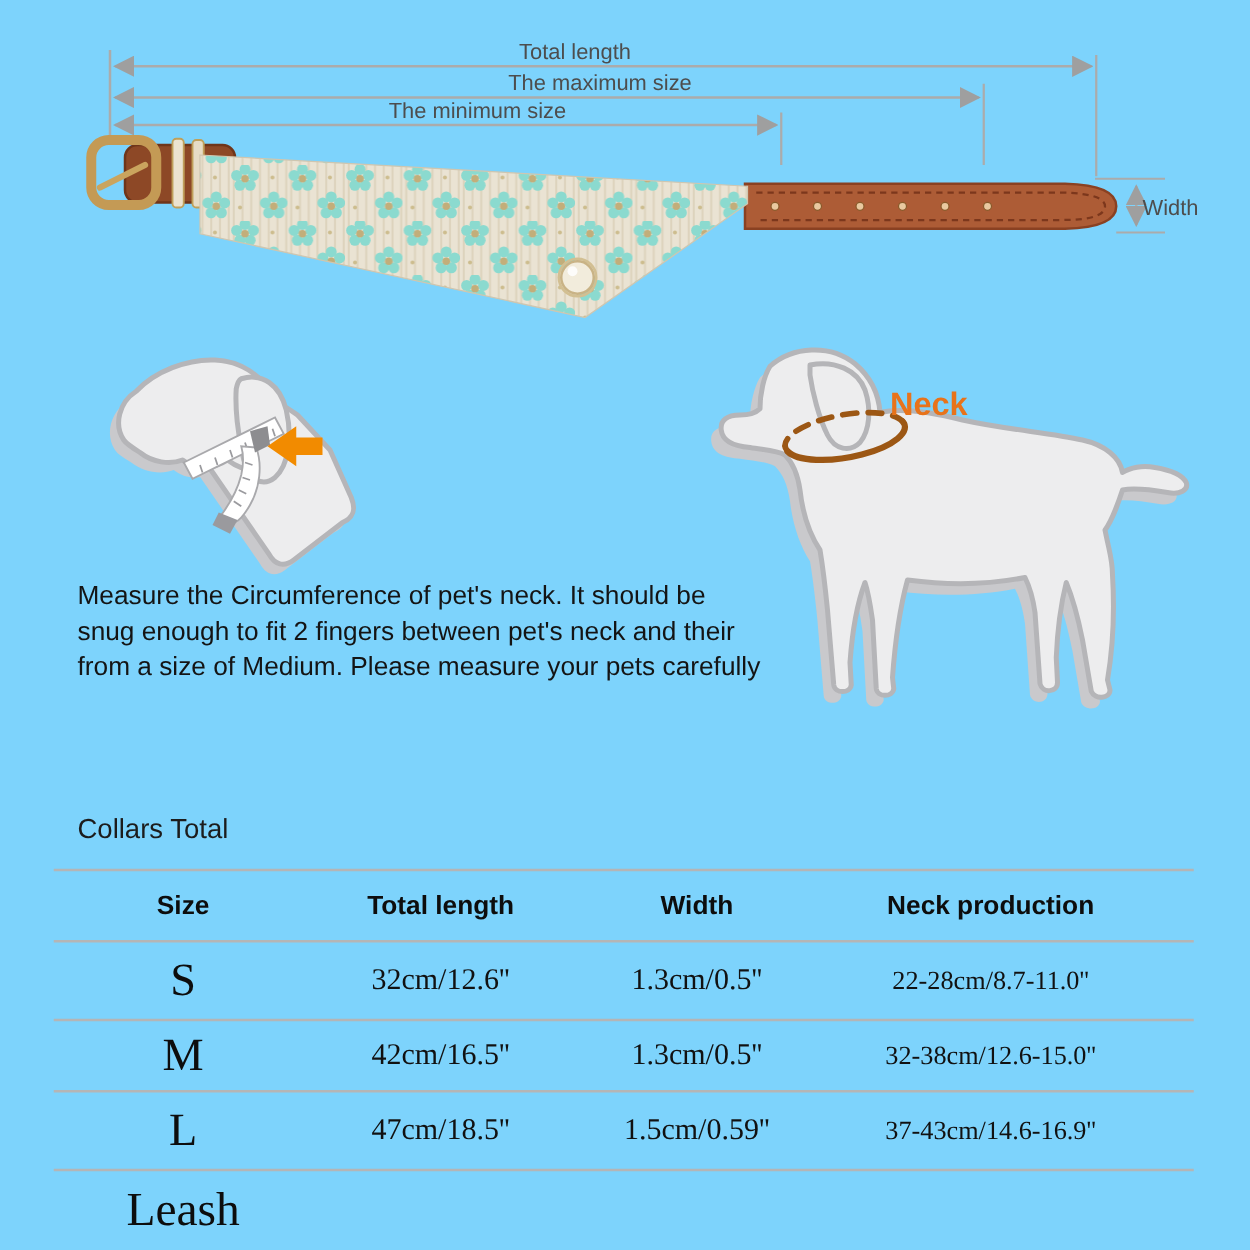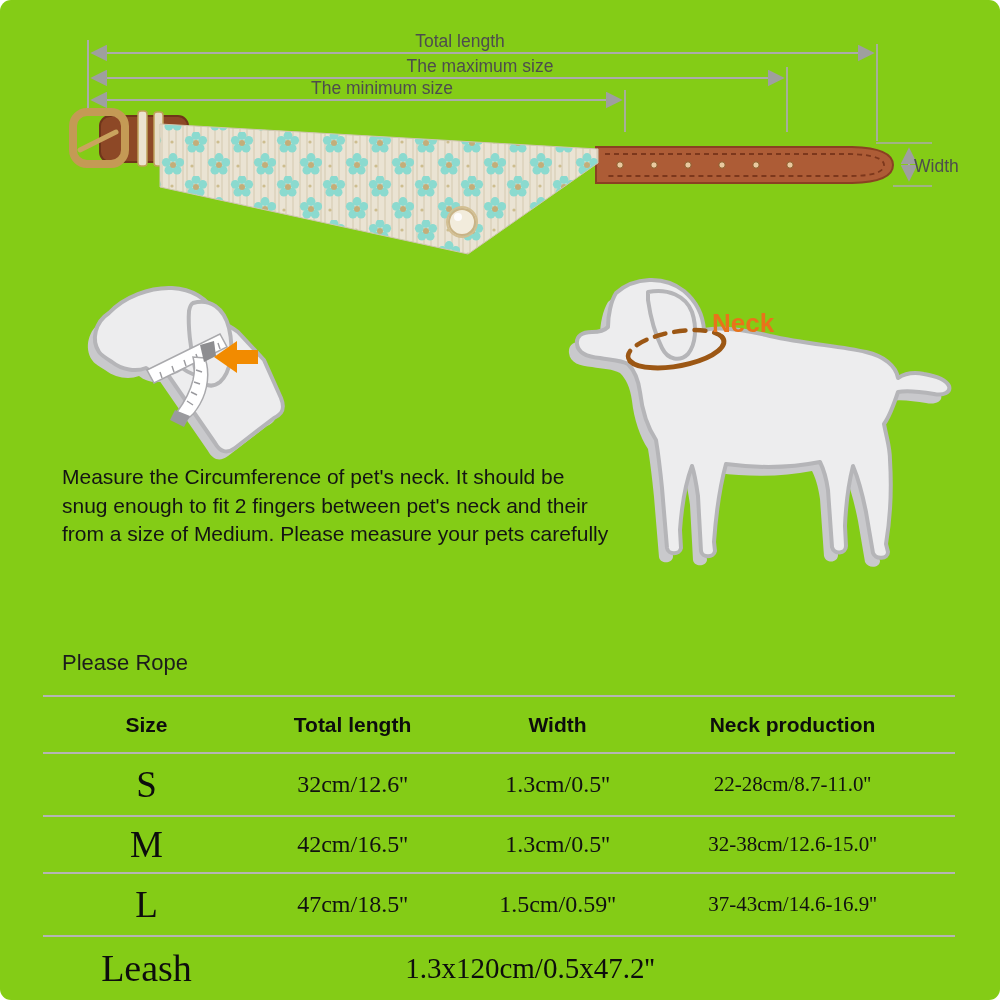--- a/index.html
+++ b/index.html
@@ -1,17 +1,17 @@
 <!DOCTYPE html>
 <html><head>
 <meta charset="utf-8">
 <style>
   html,body{margin:0;padding:0;background:#fff;}
-  .canvas{position:relative;width:1000px;height:1000px;background:#84cc16;overflow:hidden;
-          font-family:"Liberation Sans",sans-serif;border-radius:11px;}
+  .canvas{position:relative;width:1000px;height:1000px;background:#7dd3fc;overflow:hidden;
+          font-family:"Liberation Sans",sans-serif;}
   svg{position:absolute;left:0;display:block;}
   .dim-label{font-family:"Liberation Sans",sans-serif;font-size:17.5px;fill:#4d4d4d;}
   .neck-label{font-family:"Liberation Sans",sans-serif;font-size:26px;font-weight:600;fill:#e8731a;}
   .note{position:absolute;left:62px;top:463px;color:#141414;font-size:21px;line-height:28.6px;}
   .note-line{white-space:nowrap;}
   .table-title{position:absolute;left:62px;top:650px;font-size:22px;color:#1c1c1c;}
   .size-table{position:absolute;left:43px;top:695px;width:912px;}
   .t-row{display:grid;grid-template-columns:207px 205px 205px 295px;align-items:center;
          justify-items:center;border-top:2px solid #b5b5b5;}
   .t-head{height:55px;}
@@ -165,21 +165,21 @@
       <text class="neck-label" x="712" y="332">Neck</text>
     </g>
   </svg>
 
   <div class="note">
     <div class="note-line">Measure the Circumference of pet's neck. It should be</div>
     <div class="note-line">snug enough to fit 2 fingers between pet's neck and their</div>
     <div class="note-line">from a size of Medium. Please measure your pets carefully</div>
   </div>
 
-  <div class="table-title">Please Rope</div>
+  <div class="table-title">Collars Total</div>
 
   <div class="size-table">
     <div class="t-row t-head">
       <div class="th">Size</div>
       <div class="th">Total length</div>
       <div class="th">Width</div>
       <div class="th c4">Neck production</div>
     </div>
 
     <div class="t-row t-r1">
@@ -198,19 +198,16 @@
 
     <div class="t-row t-r3">
       <div class="size-cell">L</div>
       <div class="val">47cm/18.5''</div>
       <div class="val">1.5cm/0.59''</div>
       <div class="c4"><span class="val small">37-43cm/14.6-16.9''</span></div>
     </div>
 
     <div class="t-row t-leash">
       <div class="leash-label">Leash</div>
-      <div class="leash-span">
-        <span class="leash-val">1.3x120cm/0.5x47.2''</span>
-      </div>
     </div>
   </div>
 
 </div>
 
 </body></html>

